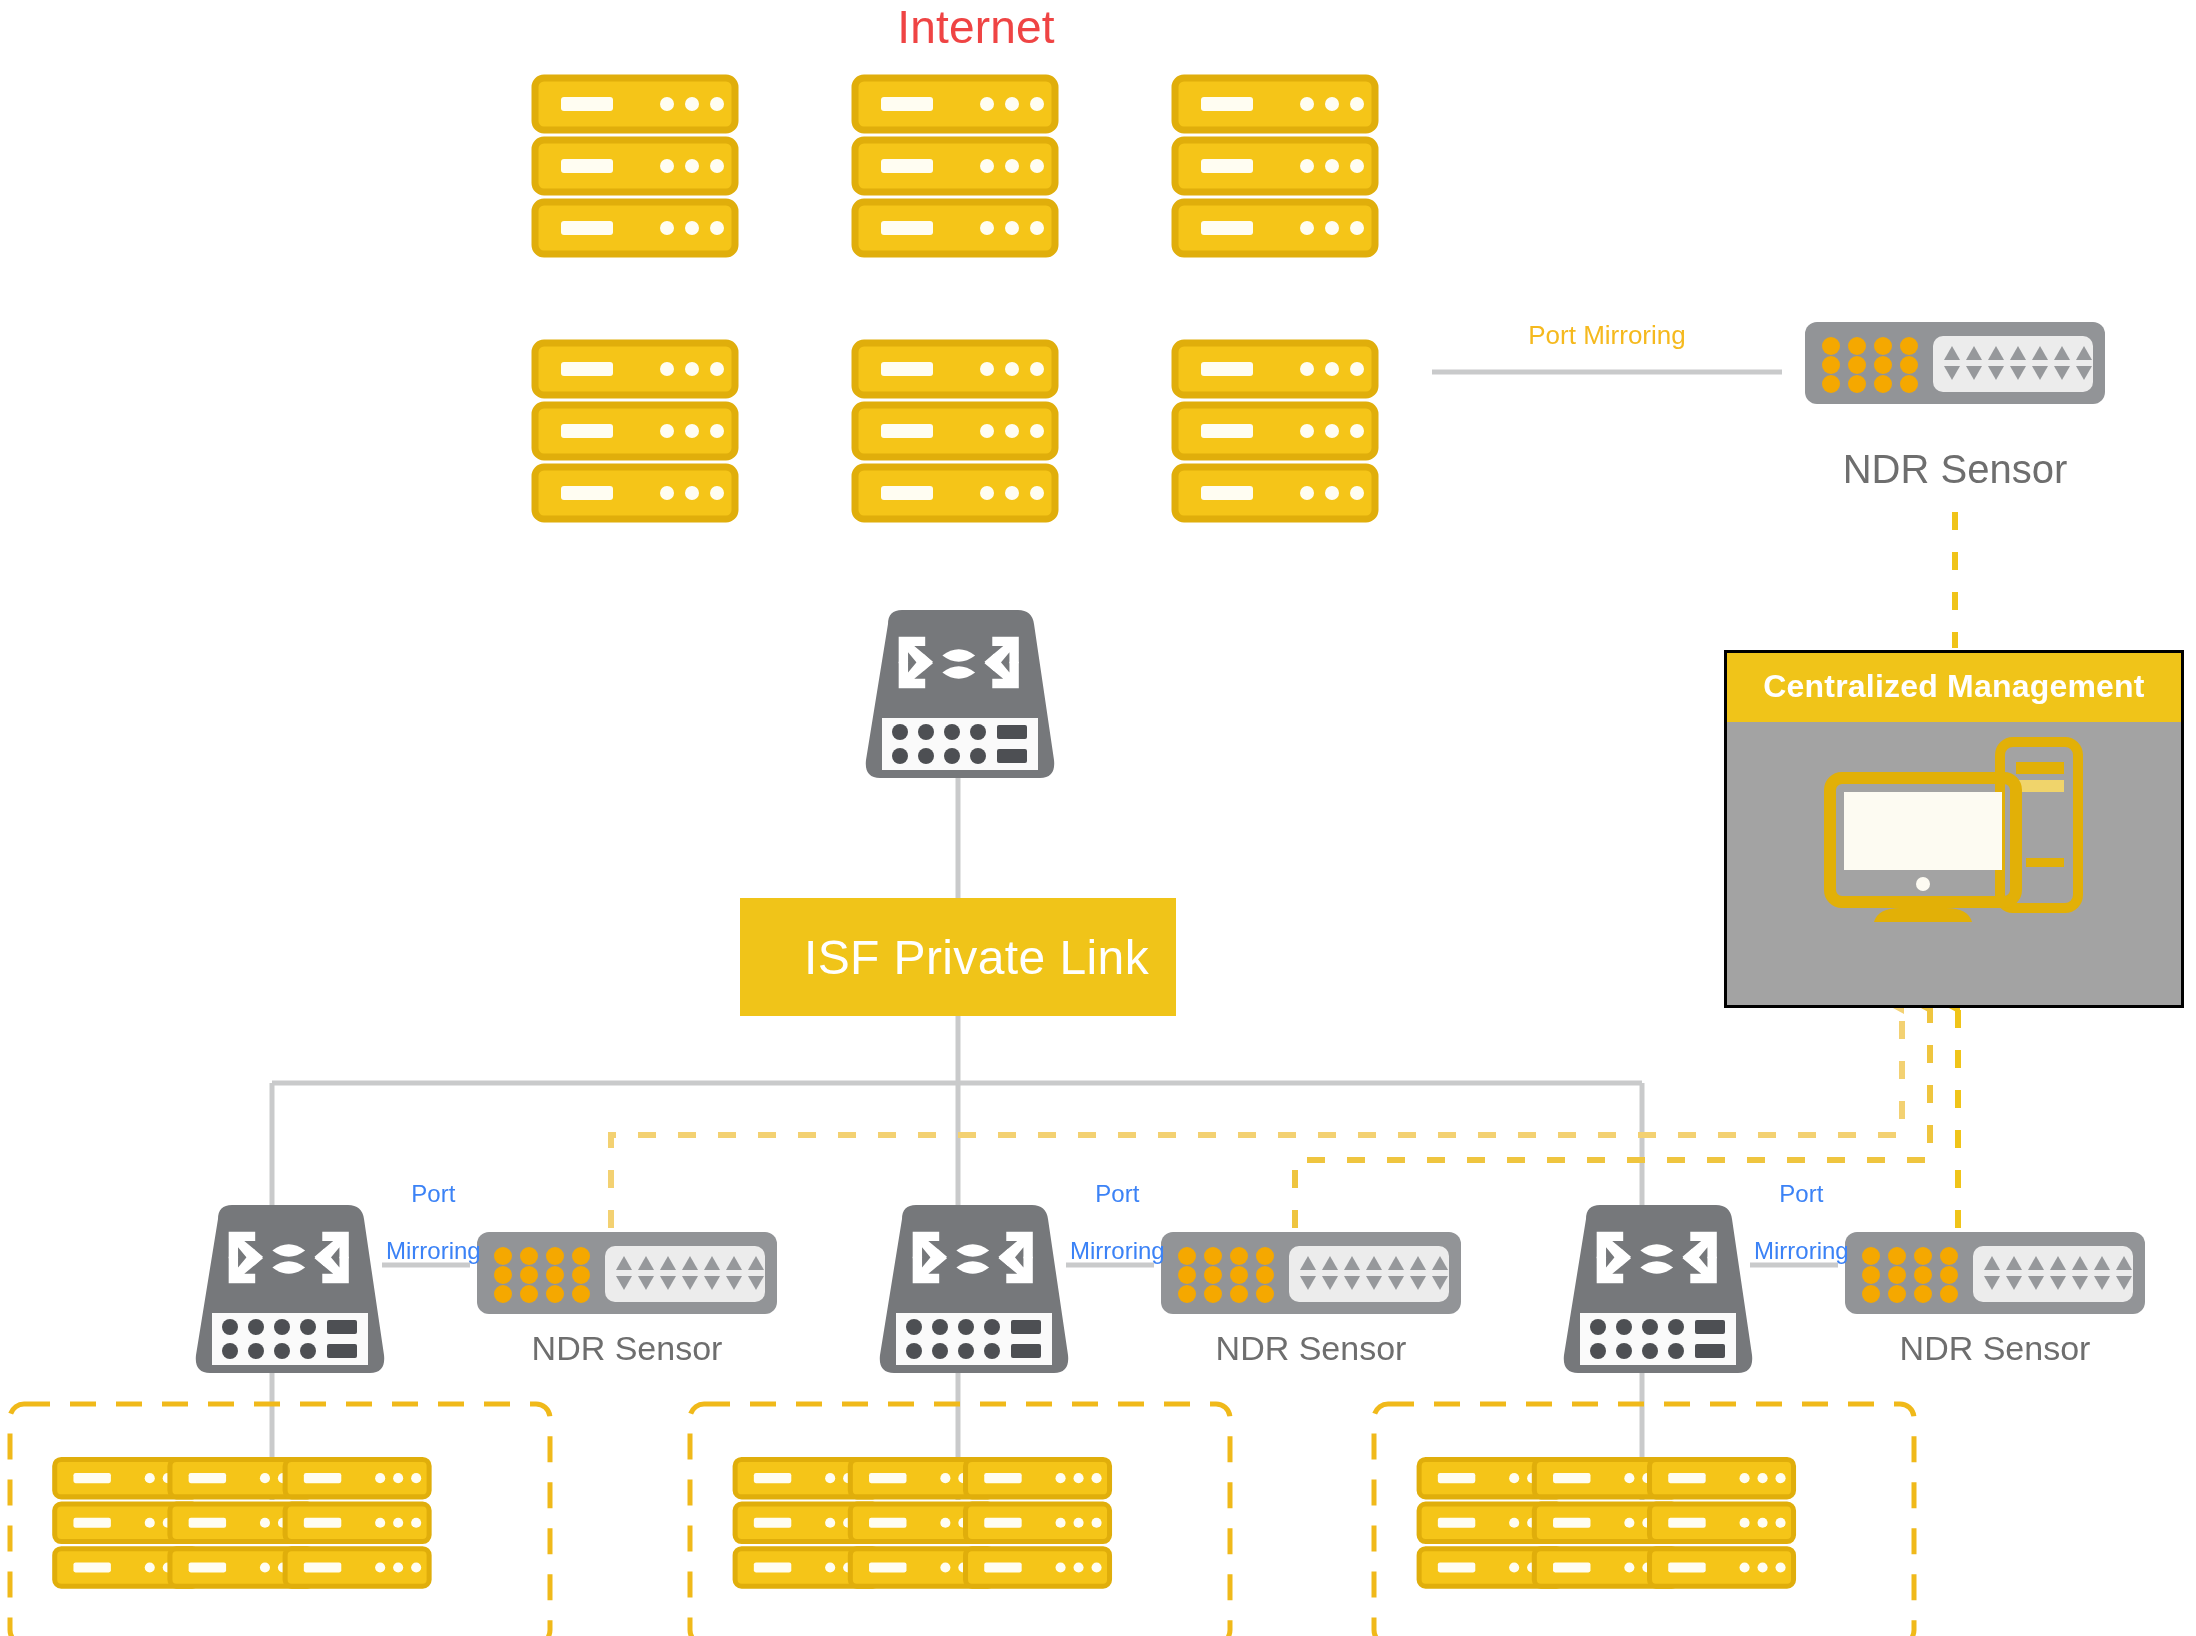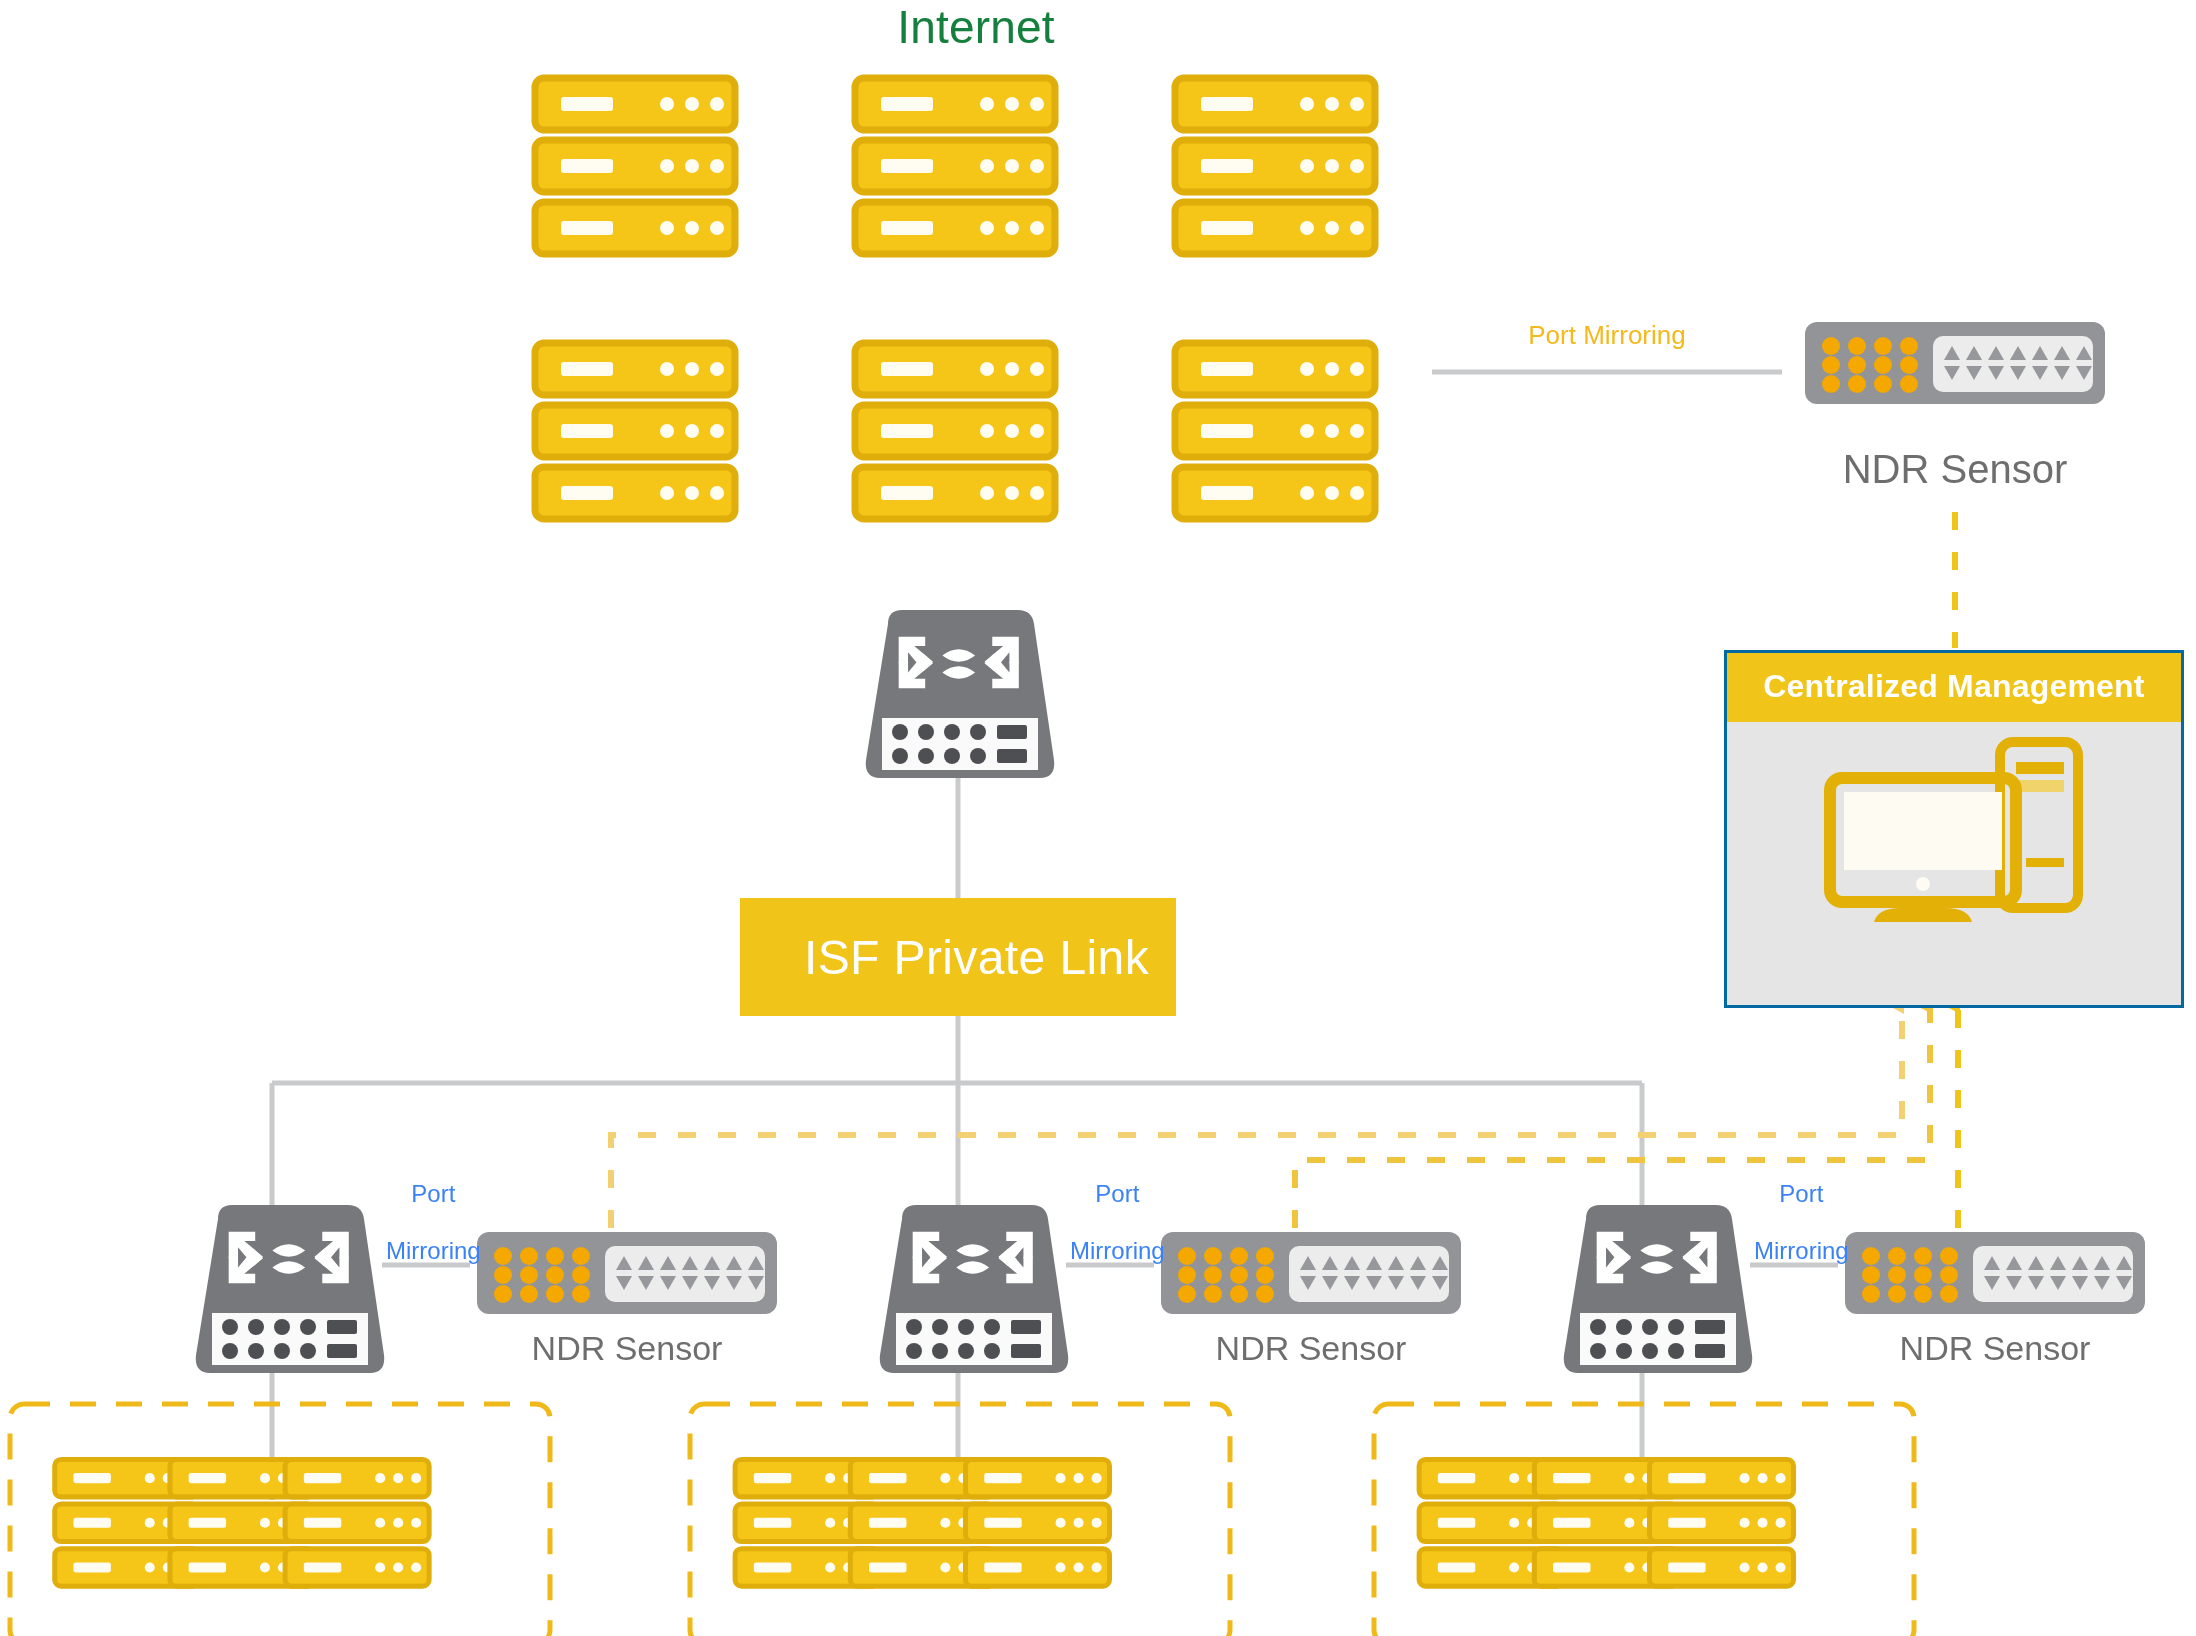--- a/index.html
+++ b/index.html
@@ -5,42 +5,42 @@
   html,body{margin:0;padding:0;background:#ffffff;}
   body{
     font-family:"Liberation Sans", sans-serif;
     width:2196px;height:1636px;position:relative;overflow:hidden;
     -webkit-font-smoothing:antialiased;
   }
   #stage{position:absolute;left:0;top:0;width:2196px;height:1636px;}
   svg#diagram{position:absolute;left:0;top:0;width:2196px;height:1636px;display:block;}
   .lbl{position:absolute;white-space:pre;line-height:1.18;}
   .title-internet{
-    font-size:46px;color:#15803d;font-weight:400;letter-spacing:.2px;
+    font-size:46px;color:#ef4444;font-weight:400;letter-spacing:.2px;
   }
   .ndr-label{
     font-size:40px;color:#6e6e6e;font-weight:400;text-align:center;
   }
   .ndr-label-sm{
     font-size:34px;color:#6e6e6e;font-weight:400;text-align:center;
   }
   .pm-label{
     font-size:24px;color:#3b82f6;font-weight:400;text-align:center;
   }
   .pm-label-top{
     font-size:26px;color:#F5B91E;font-weight:400;text-align:center;
   }
   .isf-box{
     position:absolute;background:#F0C419;display:flex;align-items:center;justify-content:center;
   }
   .isf-box span{
     color:#ffffff;font-size:48px;font-weight:400;letter-spacing:.4px;margin-left:37px;
   }
   .cmp-box{
-    position:absolute;border:3px solid #0369a1;background:#e5e5e5;box-sizing:border-box;
+    position:absolute;border:3px solid #000000;background:#a3a3a3;box-sizing:border-box;
   }
   .cmp-head{
     background:#F0C419;color:#ffffff;font-size:32px;font-weight:700;
     text-align:center;padding:14px 10px 16px 10px;line-height:1.22;letter-spacing:.2px;
   }
   .cmp-body{position:relative;height:210px;}
   .cmp-body svg{position:absolute;left:50%;top:50%;transform:translate(-50%,-50%);}
 </style>
 </head>
 <body>

